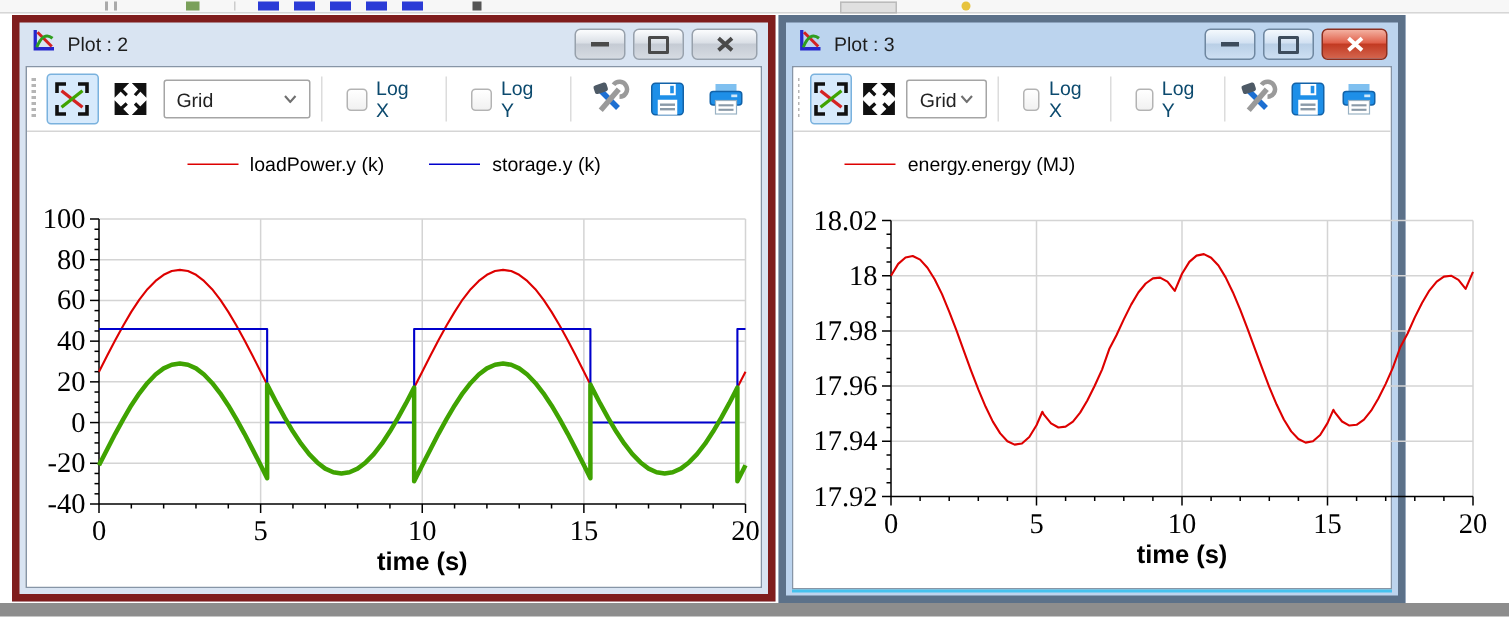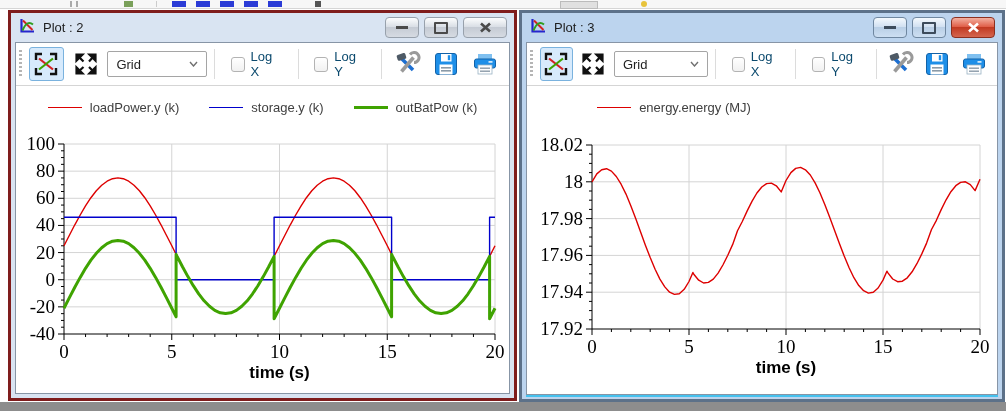--- a/index.html
+++ b/index.html
@@ -5,27 +5,27 @@
   html,body{margin:0;padding:0;}
   body{width:1006px;height:411px;position:relative;background:#ffffff;overflow:hidden;
        font-family:"Liberation Sans",sans-serif;}
   
   .top-strip{position:absolute;left:0;top:0;width:1006px;height:8px;background:#f7f7f7;
              border-bottom:1px solid #d6d6d6;}
   .top-strip .deco{position:absolute;top:1px;height:6px;}
   .bottom-strip{position:absolute;left:0;top:402px;width:1006px;height:9px;background:#8d8d8d;}
 
   
-  .window{position:absolute;box-sizing:border-box;border:3px solid #7f1d1d;background:#d9e4f2;
+  .window{position:absolute;box-sizing:border-box;border:5px solid #7f1d1d;background:#d9e4f2;
           padding:0 4px 4px 4px;}
   .window.active{border-color:#5c7189;background:#bcd4ee;}
   .window.active::after{content:"";position:absolute;left:4px;right:4px;bottom:2px;height:2px;
           background:#45c2ef;}
   #win0{left:8px;top:10px;width:509px;height:391px;}
-  #win1{left:519px;top:10px;width:486px;height:392px;}
+  #win1{left:519px;top:10px;width:418px;height:392px;}
 
   .titlebar{height:29px;display:flex;align-items:center;gap:7px;padding:0 3px;}
   .title-text{flex:1;font-size:13px;color:#1d1d1d;}
   .cap-buttons{display:flex;gap:5px;}
   .cap-btn{width:34px;height:21px;border:1px solid #98a1ac;border-radius:4px;box-sizing:border-box;
            display:flex;align-items:center;justify-content:center;
            background:linear-gradient(#fcfdfe,#dadfe6 45%,#c5cbd4 50%,#d6dbe2);}
   .cap-btn.close{width:44px;}
   .active .cap-btn{border-color:#6f87a0;background:linear-gradient(#f4f9fd,#d2e1f2 45%,#b9cfe6 50%,#cddff2);}
   .active .cap-btn.close{border-color:#8c2f1f;background:linear-gradient(#f3b0a0,#e0604a 45%,#c23a22 50%,#d4654e);}
@@ -54,21 +54,21 @@
           background:linear-gradient(#ffffff,#f1f1f1);}
   .cb-label{font-size:13px;color:#0c4a6e;}
 
   
   .content{position:relative;flex:1;background:#fff;}
   .legend{position:absolute;top:14px;left:0;right:0;display:flex;justify-content:center;
           gap:30px;align-items:center;}
   .legend.shift-left{transform:translateX(-88px);}
   .legend-item{display:flex;align-items:center;gap:8px;}
   .legend-line{width:34px;height:0;border-top:2px solid #000;}
-  .legend-label{font-size:13px;color:#404040;}
+  .legend-label{font-size:13px;color:#000000;}
   .chart{position:absolute;left:0;top:44px;}
   .tick{font-family:"Liberation Serif",serif;font-size:19px;fill:#000;}
   .xlabel{font-family:"Liberation Sans",sans-serif;font-size:17px;font-weight:bold;fill:#000;}
 </style>
 </head>
 <body>
 
 <div class="top-strip">
   <div class="deco" style="left:70px;width:2px;background:#aaa"></div>
   <div class="deco" style="left:76px;width:2px;background:#aaa"></div>
@@ -178,24 +178,20 @@
     </div>
     <div class="content">
       <div class="legend">
         <span class="legend-item">
           <span class="legend-line" style="border-top-color: rgb(221, 0, 0); border-top-width: 1.4px;"></span>
           <span class="legend-label">loadPower.y (k)</span>
         </span>
         <span class="legend-item">
           <span class="legend-line" style="border-top-color: rgb(0, 0, 204); border-top-width: 1.4px;"></span>
           <span class="legend-label">storage.y (k)</span>
-        </span>
-        <span class="legend-item">
-          <span class="legend-line" style="border-top-color: rgb(63, 163, 1); border-top-width: 3px;"></span>
-          <span class="legend-label">outBatPow (k)</span>
         </span>
       </div>
       <svg class="chart" id="chart0" width="499" height="262">
           <line x1="155.75" y1="14" x2="155.75" y2="204" stroke="#d4d4d4"></line>
           <line x1="263.5" y1="14" x2="263.5" y2="204" stroke="#d4d4d4"></line>
           <line x1="371.25" y1="14" x2="371.25" y2="204" stroke="#d4d4d4"></line>
           <line x1="479" y1="14" x2="479" y2="204" stroke="#d4d4d4"></line>
           <line x1="48" y1="176.85714285714286" x2="479" y2="176.85714285714286" stroke="#d4d4d4"></line>
           <line x1="48" y1="149.71428571428572" x2="479" y2="149.71428571428572" stroke="#d4d4d4"></line>
           <line x1="48" y1="122.57142857142857" x2="479" y2="122.57142857142857" stroke="#d4d4d4"></line>

